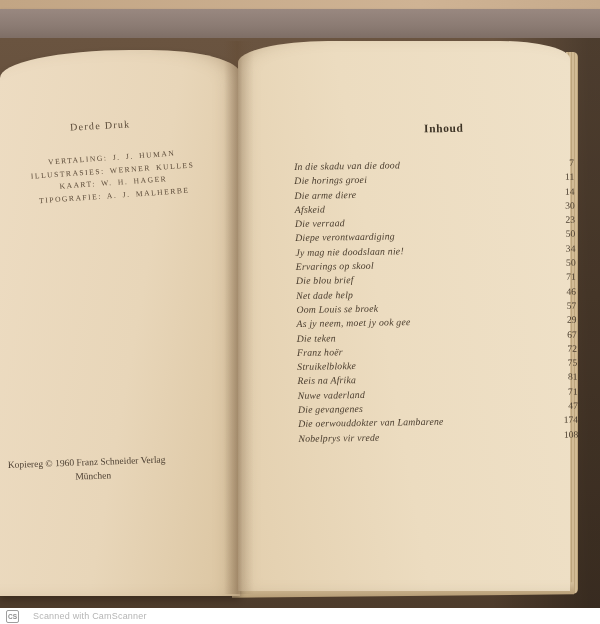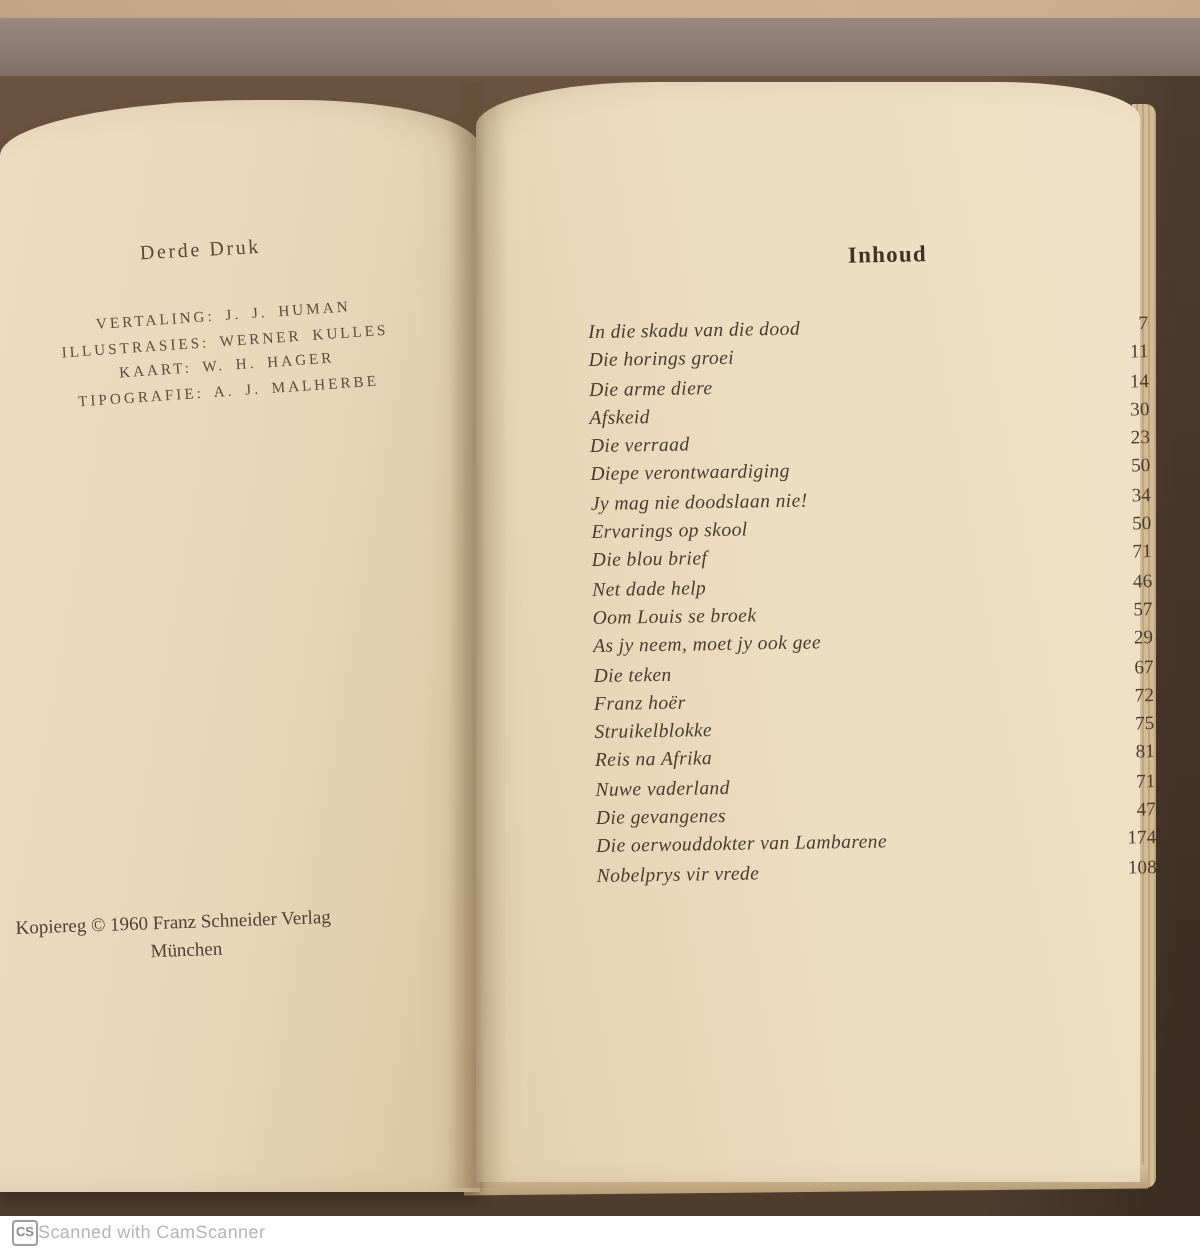--- a/index.html
+++ b/index.html
@@ -52,21 +52,21 @@
           letter-spacing:.6px;color:#3e3426;transform:rotate(-1deg);}
   .toc{position:absolute;left:294px;top:161px;width:280px;transform:rotate(-.9deg);
        transform-origin:left top;}
   .toc-row{display:flex;justify-content:space-between;align-items:baseline;height:14.3px;}
   .toc-title{font-style:italic;font-size:9.8px;color:#4a3d2e;letter-spacing:.2px;
              white-space:nowrap;}
   .toc-page{font-size:9.6px;color:#4a3d2e;}
 
   
   .scan-bar{position:absolute;left:0;bottom:0;width:600px;height:16px;background:#ffffff;
-            display:flex;align-items:center;gap:0;padding-left:6px;box-sizing:border-box;
+            display:flex;align-items:center;gap:14px;padding-left:6px;box-sizing:border-box;
             font-family:"Liberation Sans", sans-serif;}
   .cs-logo{width:11px;height:11px;border:1px solid #9e9e9e;border-radius:2px;color:#8d8d8d;
            font-size:6.5px;font-weight:bold;display:flex;align-items:center;
            justify-content:center;flex:0 0 auto;}
   .scan-text{color:#b5b5b5;font-size:9px;letter-spacing:.2px;}
 </style>
 </head>
 <body>
 
 <div class="stage">

